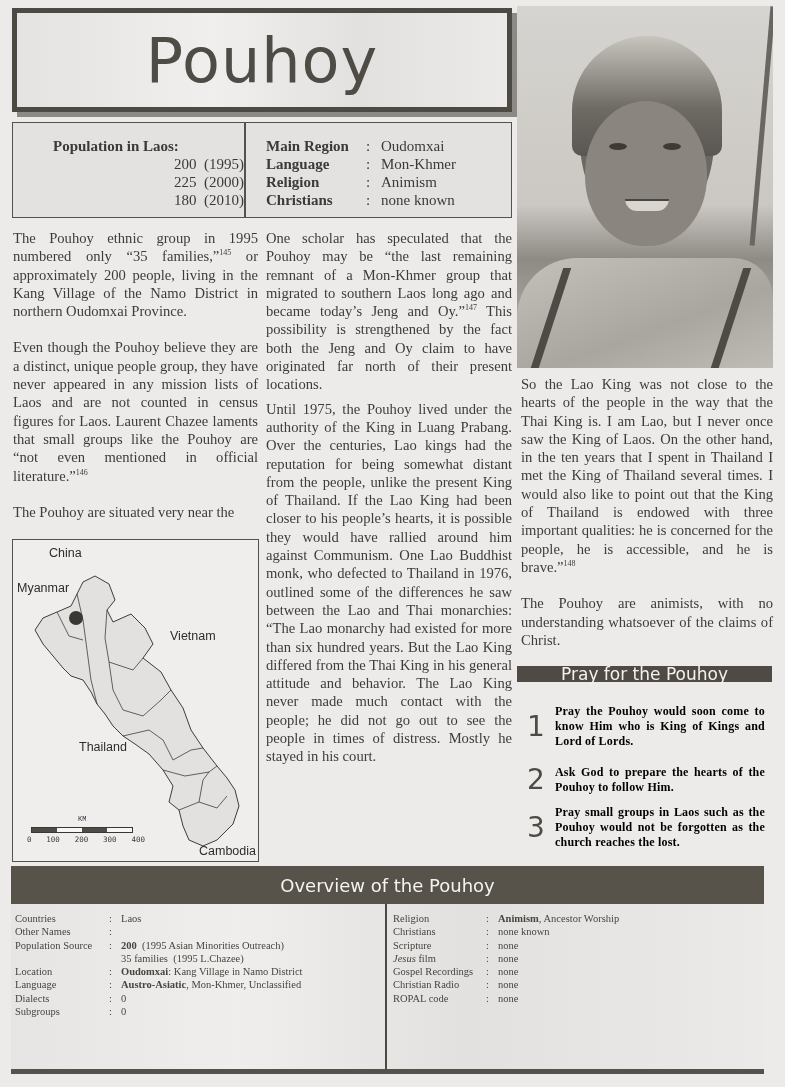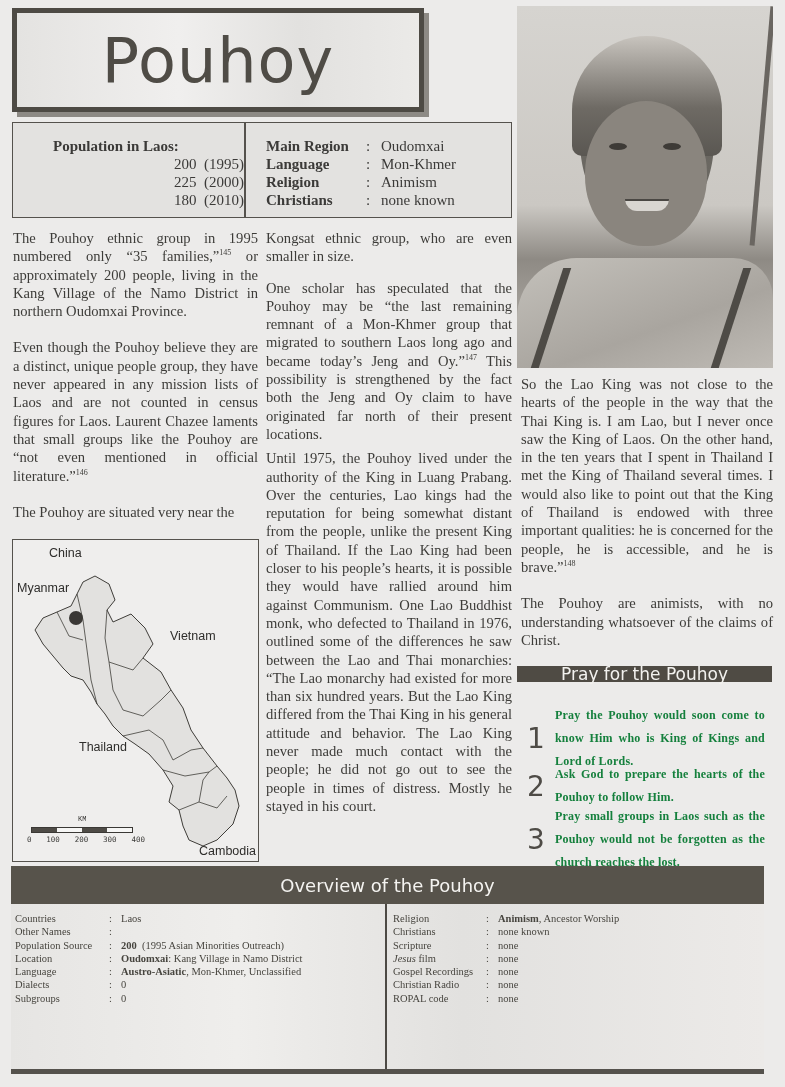--- a/index.html
+++ b/index.html
@@ -7,21 +7,21 @@
   body {
     background: #ecebea;
     font-family: "Liberation Serif", "DejaVu Serif", serif;
     color: #3b3a38;
     position: relative;
   }
   .page { position: absolute; left: 0; top: 0; width: 785px; height: 1087px; }
 
   
   .title-box {
-    position: absolute; left: 12px; top: 8px; width: 412px; height: 104px;
+    position: absolute; left: 12px; top: 8px; width: 500px; height: 104px;
     border: 5px solid #4d4a44;
     background: linear-gradient(90deg, #e4e3e1 0%, #f0efee 40%, #e2e1df 70%, #ebeae8 100%);
     box-shadow: 5px 5px 0 #8d8a85;
     display: flex; align-items: center; justify-content: center; text-align: right;
   }
   .title-text {
     font-family: "DejaVu Sans", sans-serif;
     font-size: 62px; color: #4f4c46; letter-spacing: 1px; font-weight: normal;
   }
 
@@ -103,21 +103,21 @@
     background: #4f4b44; color: #f3f2ef;
     font-family: "DejaVu Sans", sans-serif; font-size: 17px;
     display: flex; align-items: center; justify-content: center;
   }
   .pray-body { position: absolute; left: 517px; top: 700px; width: 255px; height: 162px; }
   .pray-item { position: absolute; left: 0; width: 255px; display: flex; align-items: center; }
   .pray-num {
     width: 38px; text-align: center; font-family: "DejaVu Sans", sans-serif;
     font-size: 28px; color: #4e4b46;
   }
-  .pray-text { width: 210px; font-size: 12px; line-height: 23px; font-weight: bold; text-align: justify; color: #15803d; letter-spacing: 0.2px; }
+  .pray-text { width: 210px; font-size: 12px; line-height: 15px; font-weight: bold; text-align: justify; color: #000000; letter-spacing: 0.2px; }
 
   
   .ov-header {
     position: absolute; left: 11px; top: 866px; width: 753px; height: 38px;
     background: #57534b; color: #f4f3f0;
     font-family: "DejaVu Sans", sans-serif; font-size: 18px;
     display: flex; align-items: center; justify-content: center;
   }
   .ov-body {
     position: absolute; left: 11px; top: 904px; width: 753px; height: 170px;
@@ -189,21 +189,20 @@
     </div>
   </div>
 
   <div class="col col1">
     <p><span>The Pouhoy ethnic group in 1995 numbered only “35 families,”</span><sup>145</sup><span> or approximately 200 people, living in the Kang Village of the Namo District in northern Oudomxai Province.</span></p>
     <p style=""><span>Even though the Pouhoy believe they are a distinct, unique people group, they have never appeared in any mission lists of Laos and are not counted in census figures for Laos. Laurent Chazee laments that small groups like the Pouhoy are “not even mentioned in official literature.”</span><sup>146</sup></p>
     <p><span>The Pouhoy are situated very near the</span></p>
   </div>
 
   <div class="col col2">
-    <p style="margin-bottom:13px"><span>Kongsat ethnic group, who are even smaller in size.</span></p>
     <p style="margin-bottom:6px"><span>One scholar has speculated that the Pouhoy may be “the last remaining remnant of a Mon-Khmer group that migrated to southern Laos long ago and became today’s Jeng and Oy.”</span><sup>147</sup><span> This possibility is strengthened by the fact both the Jeng and Oy claim to have originated far north of their present locations.</span></p>
     <p><span>Until 1975, the Pouhoy lived under the authority of the King in Luang Prabang. Over the centuries, Lao kings had the reputation for being somewhat distant from the people, unlike the present King of Thailand. If the Lao King had been closer to his people’s hearts, it is possible they would have rallied around him against Communism. One Lao Buddhist monk, who defected to Thailand in 1976, outlined some of the differences he saw between the Lao and Thai monarchies: “The Lao monarchy had existed for more than six hundred years. But the Lao King differed from the Thai King in his general attitude and behavior. The Lao King never made much contact with the people; he did not go out to see the people in times of distress. Mostly he stayed in his court.</span></p>
   </div>
 
   <div class="col col3">
     <p style="margin-bottom:18px"><span>So the Lao King was not close to the hearts of the people in the way that the Thai King is. I am Lao, but I never once saw the King of Laos. On the other hand, in the ten years that I spent in Thailand I met the King of Thailand several times. I would also like to point out that the King of Thailand is endowed with three important qualities: he is concerned for the people, he is accessible, and he is brave.”</span><sup>148</sup></p>
     <p><span>The Pouhoy are animists, with no understanding whatsoever of the claims of Christ.</span></p>
   </div>
 
   <div class="map-box">
@@ -271,20 +270,25 @@
           <span class="ov-key">Other Names</span>
           <span class="ov-colon">:</span>
           <span class="ov-val"><b></b><span></span></span>
         </div>
       <div class="ov-row">
           <span class="ov-key">Population Source</span>
           <span class="ov-colon">:</span>
           <span class="ov-val"><b>200</b><span style="white-space:pre">  (1995 Asian Minorities Outreach)</span></span>
         </div>
       <div class="ov-row">
+          <span class="ov-key"></span>
+          <span class="ov-colon"></span>
+          <span class="ov-val" style="white-space:pre">35 families  (1995 L.Chazee)</span>
+        </div>
+      <div class="ov-row">
           <span class="ov-key">Location</span>
           <span class="ov-colon">:</span>
           <span class="ov-val"><b>Oudomxai</b><span>: Kang Village in Namo District</span></span>
         </div>
       <div class="ov-row">
           <span class="ov-key">Language</span>
           <span class="ov-colon">:</span>
           <span class="ov-val"><b>Austro-Asiatic</b><span>, Mon-Khmer, Unclassified</span></span>
         </div>
       <div class="ov-row">

